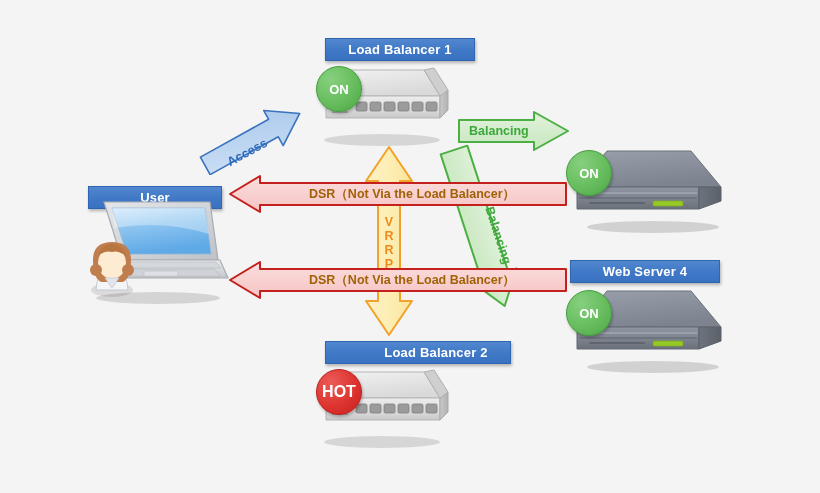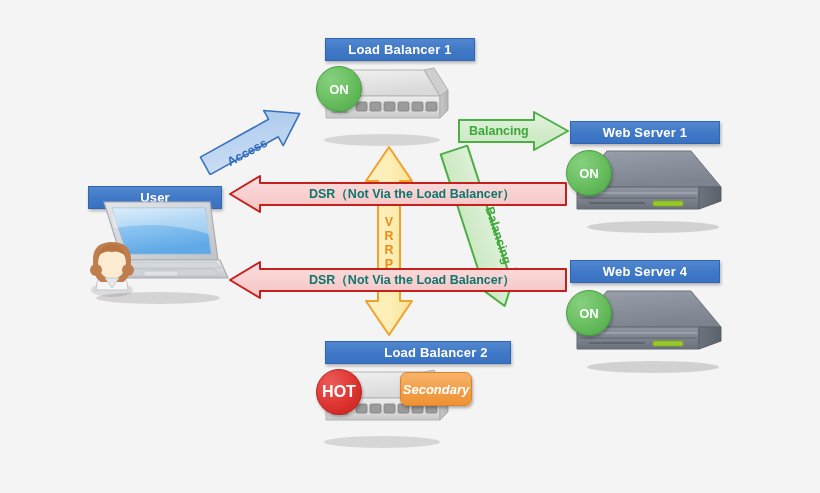--- a/index.html
+++ b/index.html
@@ -86,21 +86,21 @@
   }
   .dsr-arrow .dsr-label {
     position: absolute;
     left: 34px;
     top: 0;
     right: 6px;
     height: 100%;
     display: flex;
     align-items: center;
     justify-content: center;
-    color: #0f766e;
+    color: #a16207;
     font-weight: bold;
     font-size: 12.5px;
     white-space: nowrap;
     pointer-events: none;
   }
 
   
   .arrow-text {
     position: absolute;
     font-weight: bold;
@@ -207,23 +207,21 @@
         <rect x="72" y="40" width="11" height="9" rx="1.5"></rect>
         <rect x="86" y="40" width="11" height="9" rx="1.5"></rect>
         <rect x="100" y="40" width="11" height="9" rx="1.5"></rect>
         <rect x="114" y="40" width="11" height="9" rx="1.5"></rect>
       </g>
     </svg>
   </div>
 
   <div class="badge-circle badge-hot" style="left:316px; top:369px; width:44px; height:44px;">HOT</div>
 
-  <div class="role-chip chip-secondary" style="left:400px; top:372px; width:70px; height:32px;">Secondary</div>
-
-  <div class="title-plate" style="left:570px; top:121px; width:148px;">Web Server 1</div>
+
 
   <div class="device" style="left:565px; top:145px;">
     <svg width="170" height="90" viewBox="0 0 170 90">
       <defs>
         <linearGradient id="wsTop" x1="0" y1="0" x2="0.4" y2="1">
           <stop offset="0%" stop-color="#9aa0ab"></stop>
           <stop offset="100%" stop-color="#7d838f"></stop>
         </linearGradient>
         <linearGradient id="wsFront" x1="0" y1="0" x2="0" y2="1">
           <stop offset="0%" stop-color="#8f95a1"></stop>

